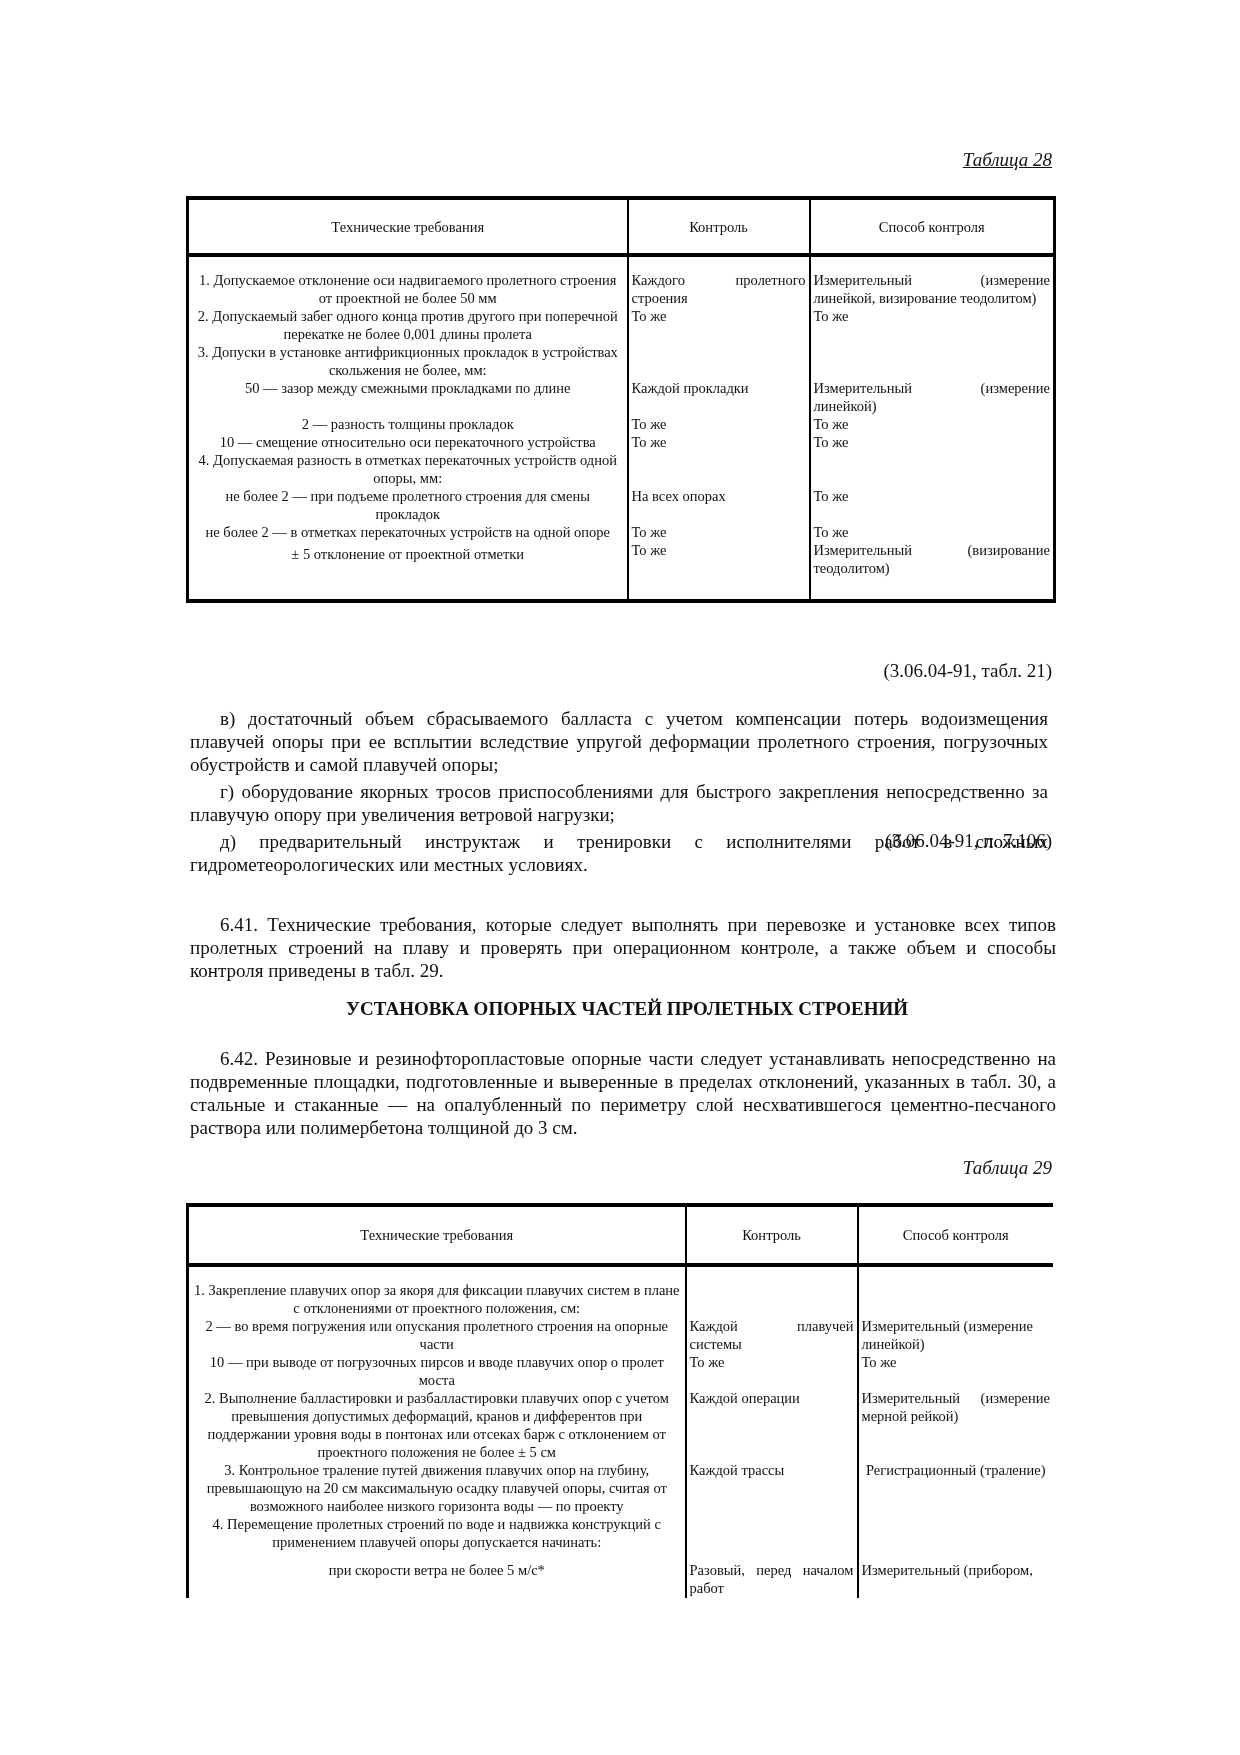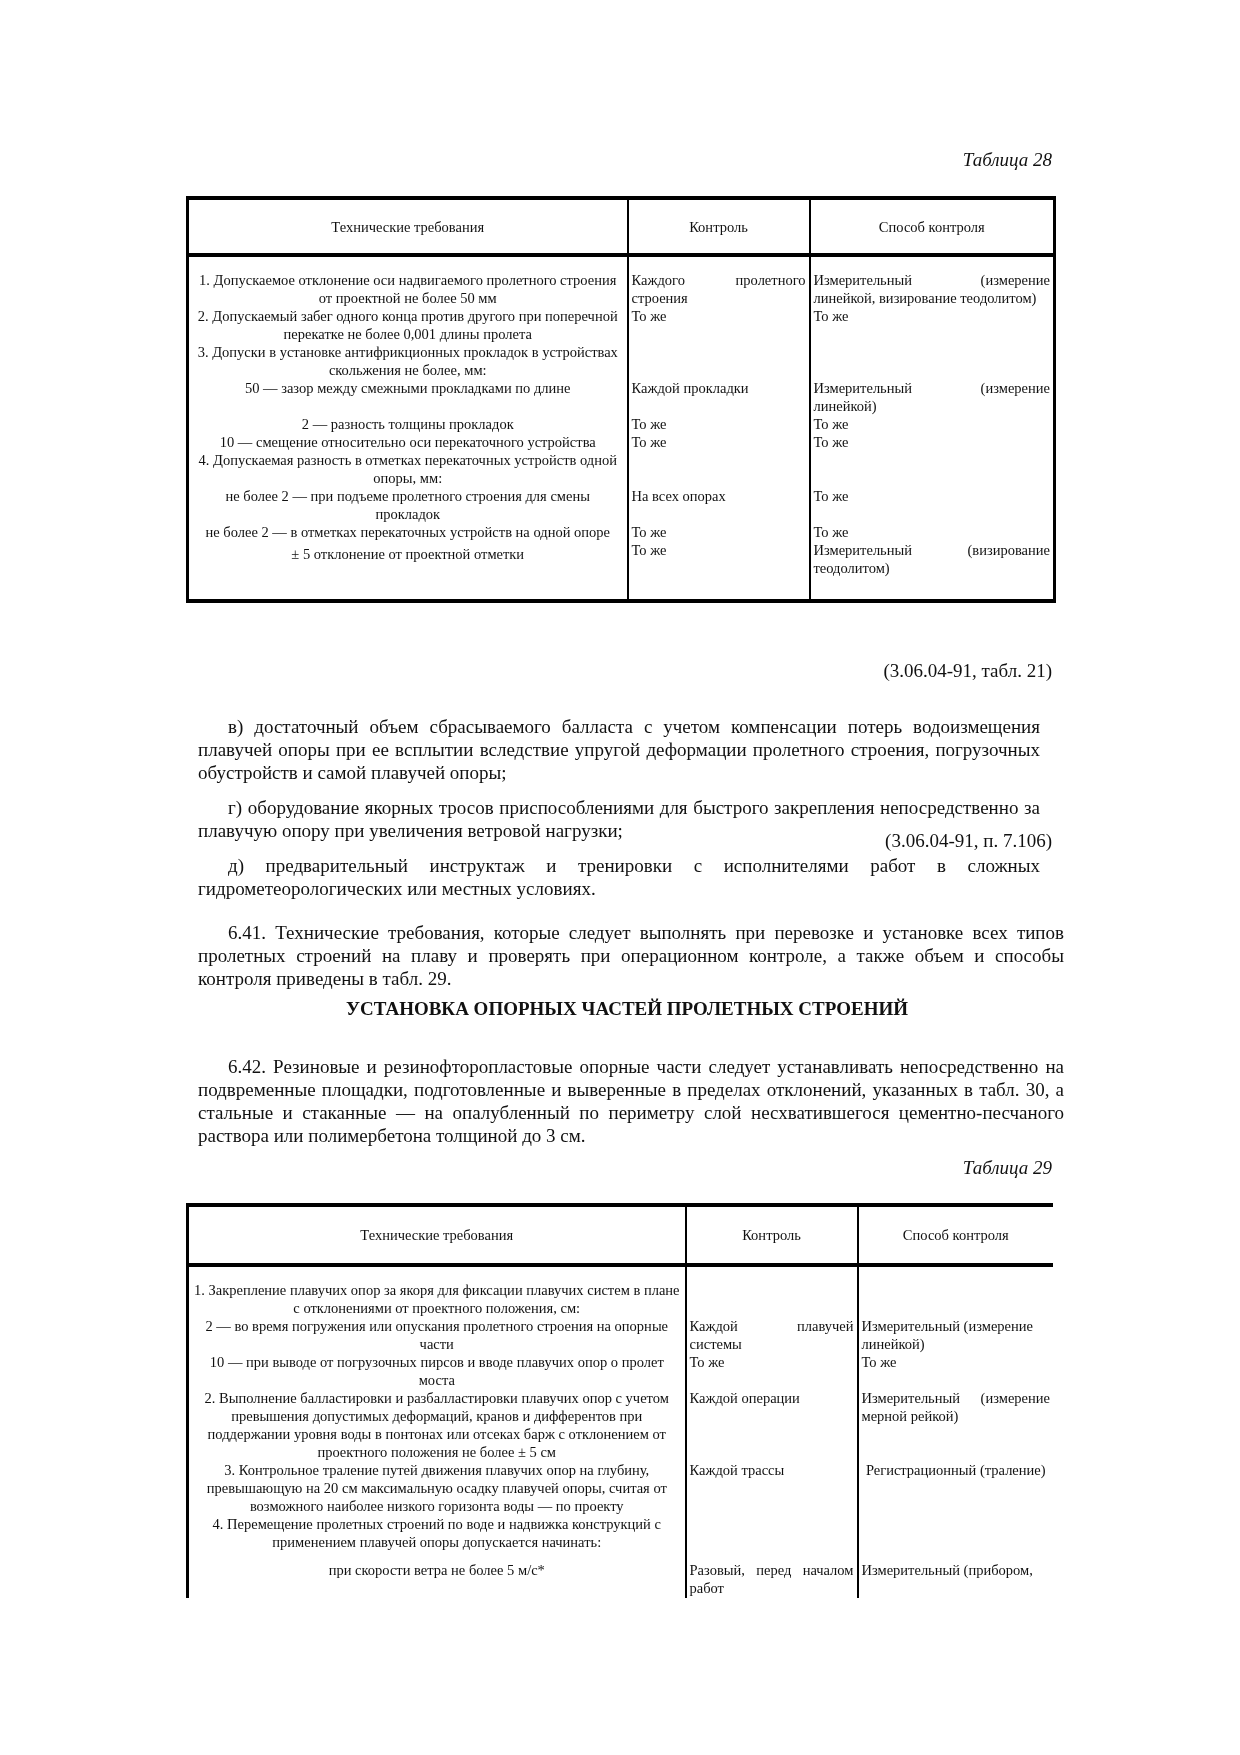--- a/index.html
+++ b/index.html
@@ -1,41 +1,41 @@
 <!DOCTYPE html>
 <html><head>
 <meta charset="utf-8">
 <style>
   html, body { margin: 0; padding: 0; background: #ffffff; }
   body { width: 1240px; height: 1755px; position: relative; overflow: hidden;
          font-family: "Liberation Serif", "DejaVu Serif", serif; color: #111; }
   .abs { position: absolute; }
   .caption { font-style: italic; font-size: 19px; text-align: right; }
   .ref { font-size: 19px; text-align: right; }
-  .para { font-size: 19px; line-height: 23px; text-align: justify; text-indent: 30px; margin: 12px; }
+  .para { font-size: 19px; line-height: 23px; text-align: justify; text-indent: 30px; margin: 4px; }
   .heading { font-size: 19px; font-weight: bold; text-align: center; }
 
   table.req { position: absolute; border-collapse: collapse; table-layout: fixed;
               font-size: 14.5px; line-height: 18px; }
   table.req th { font-weight: normal; text-align: center; vertical-align: middle;
                  border-left: 2px solid #000; border-right: 2px solid #000;
                  padding: 0 4px; }
   table.req td { vertical-align: top; text-align: justify; padding: 0 3px;
                  border-left: 2px solid #000; border-right: 2px solid #000; }
   table.req td.just { text-align-last: justify; }
   table.req tr.head th { border-top: 4px solid #000; border-bottom: 4px solid #000; }
   table.req tr.spacer td { height: 14px; }
   table.req tr.endspacer td { height: 22px; border-bottom: 4px solid #000; }
   table.req td:first-child, table.req th:first-child { border-left-width: 3px; text-align: center; }
   table.req td:last-child, table.req th:last-child { border-right-width: 3px; }
 </style>
 </head>
 <body>
 
-<div class="abs caption" style="left:186px; top:149px; width:866px;">Таблица 28</div>
+<div class="abs caption" style="left:186px; top:149px; width:866px;text-decoration:underline;">Таблица 28</div>
 
 <table class="req" style="left:186px; top:196px; width:867px;">
   <colgroup>
       <col style="width:440px">
       <col style="width:182px">
       <col style="width:245px">
     </colgroup>
   <tbody>
       <tr class="head" style="height:57px">
     <th>Технические требования</th>

